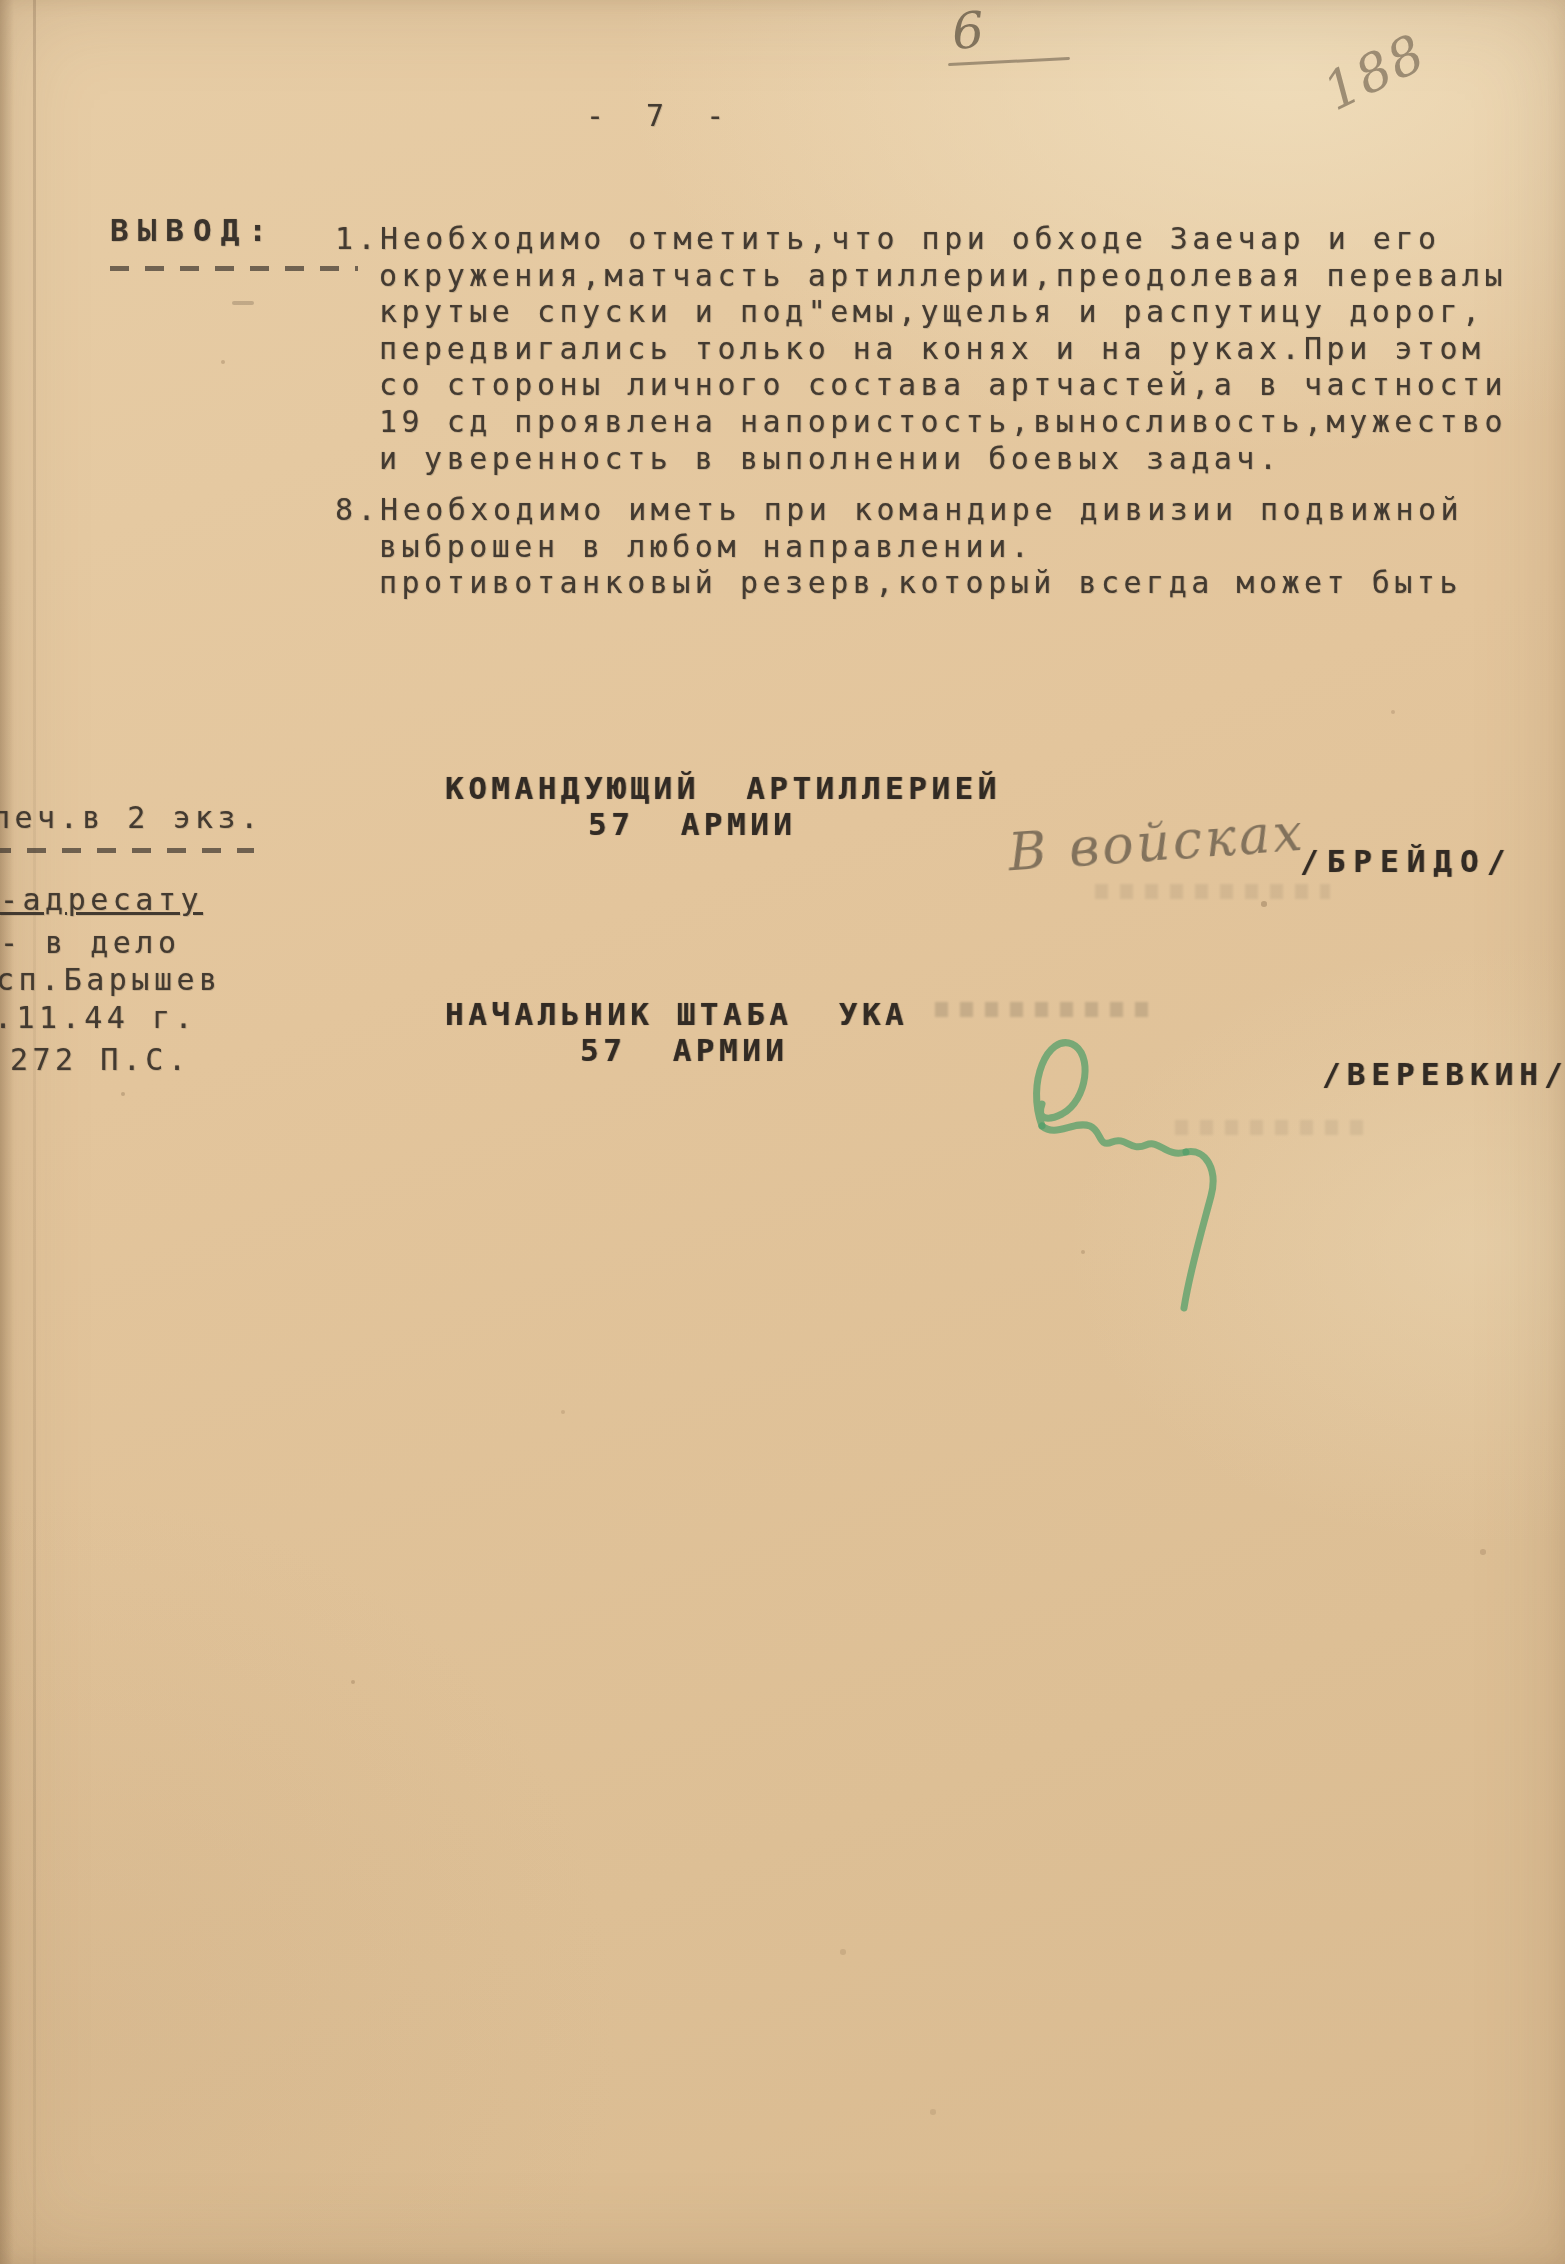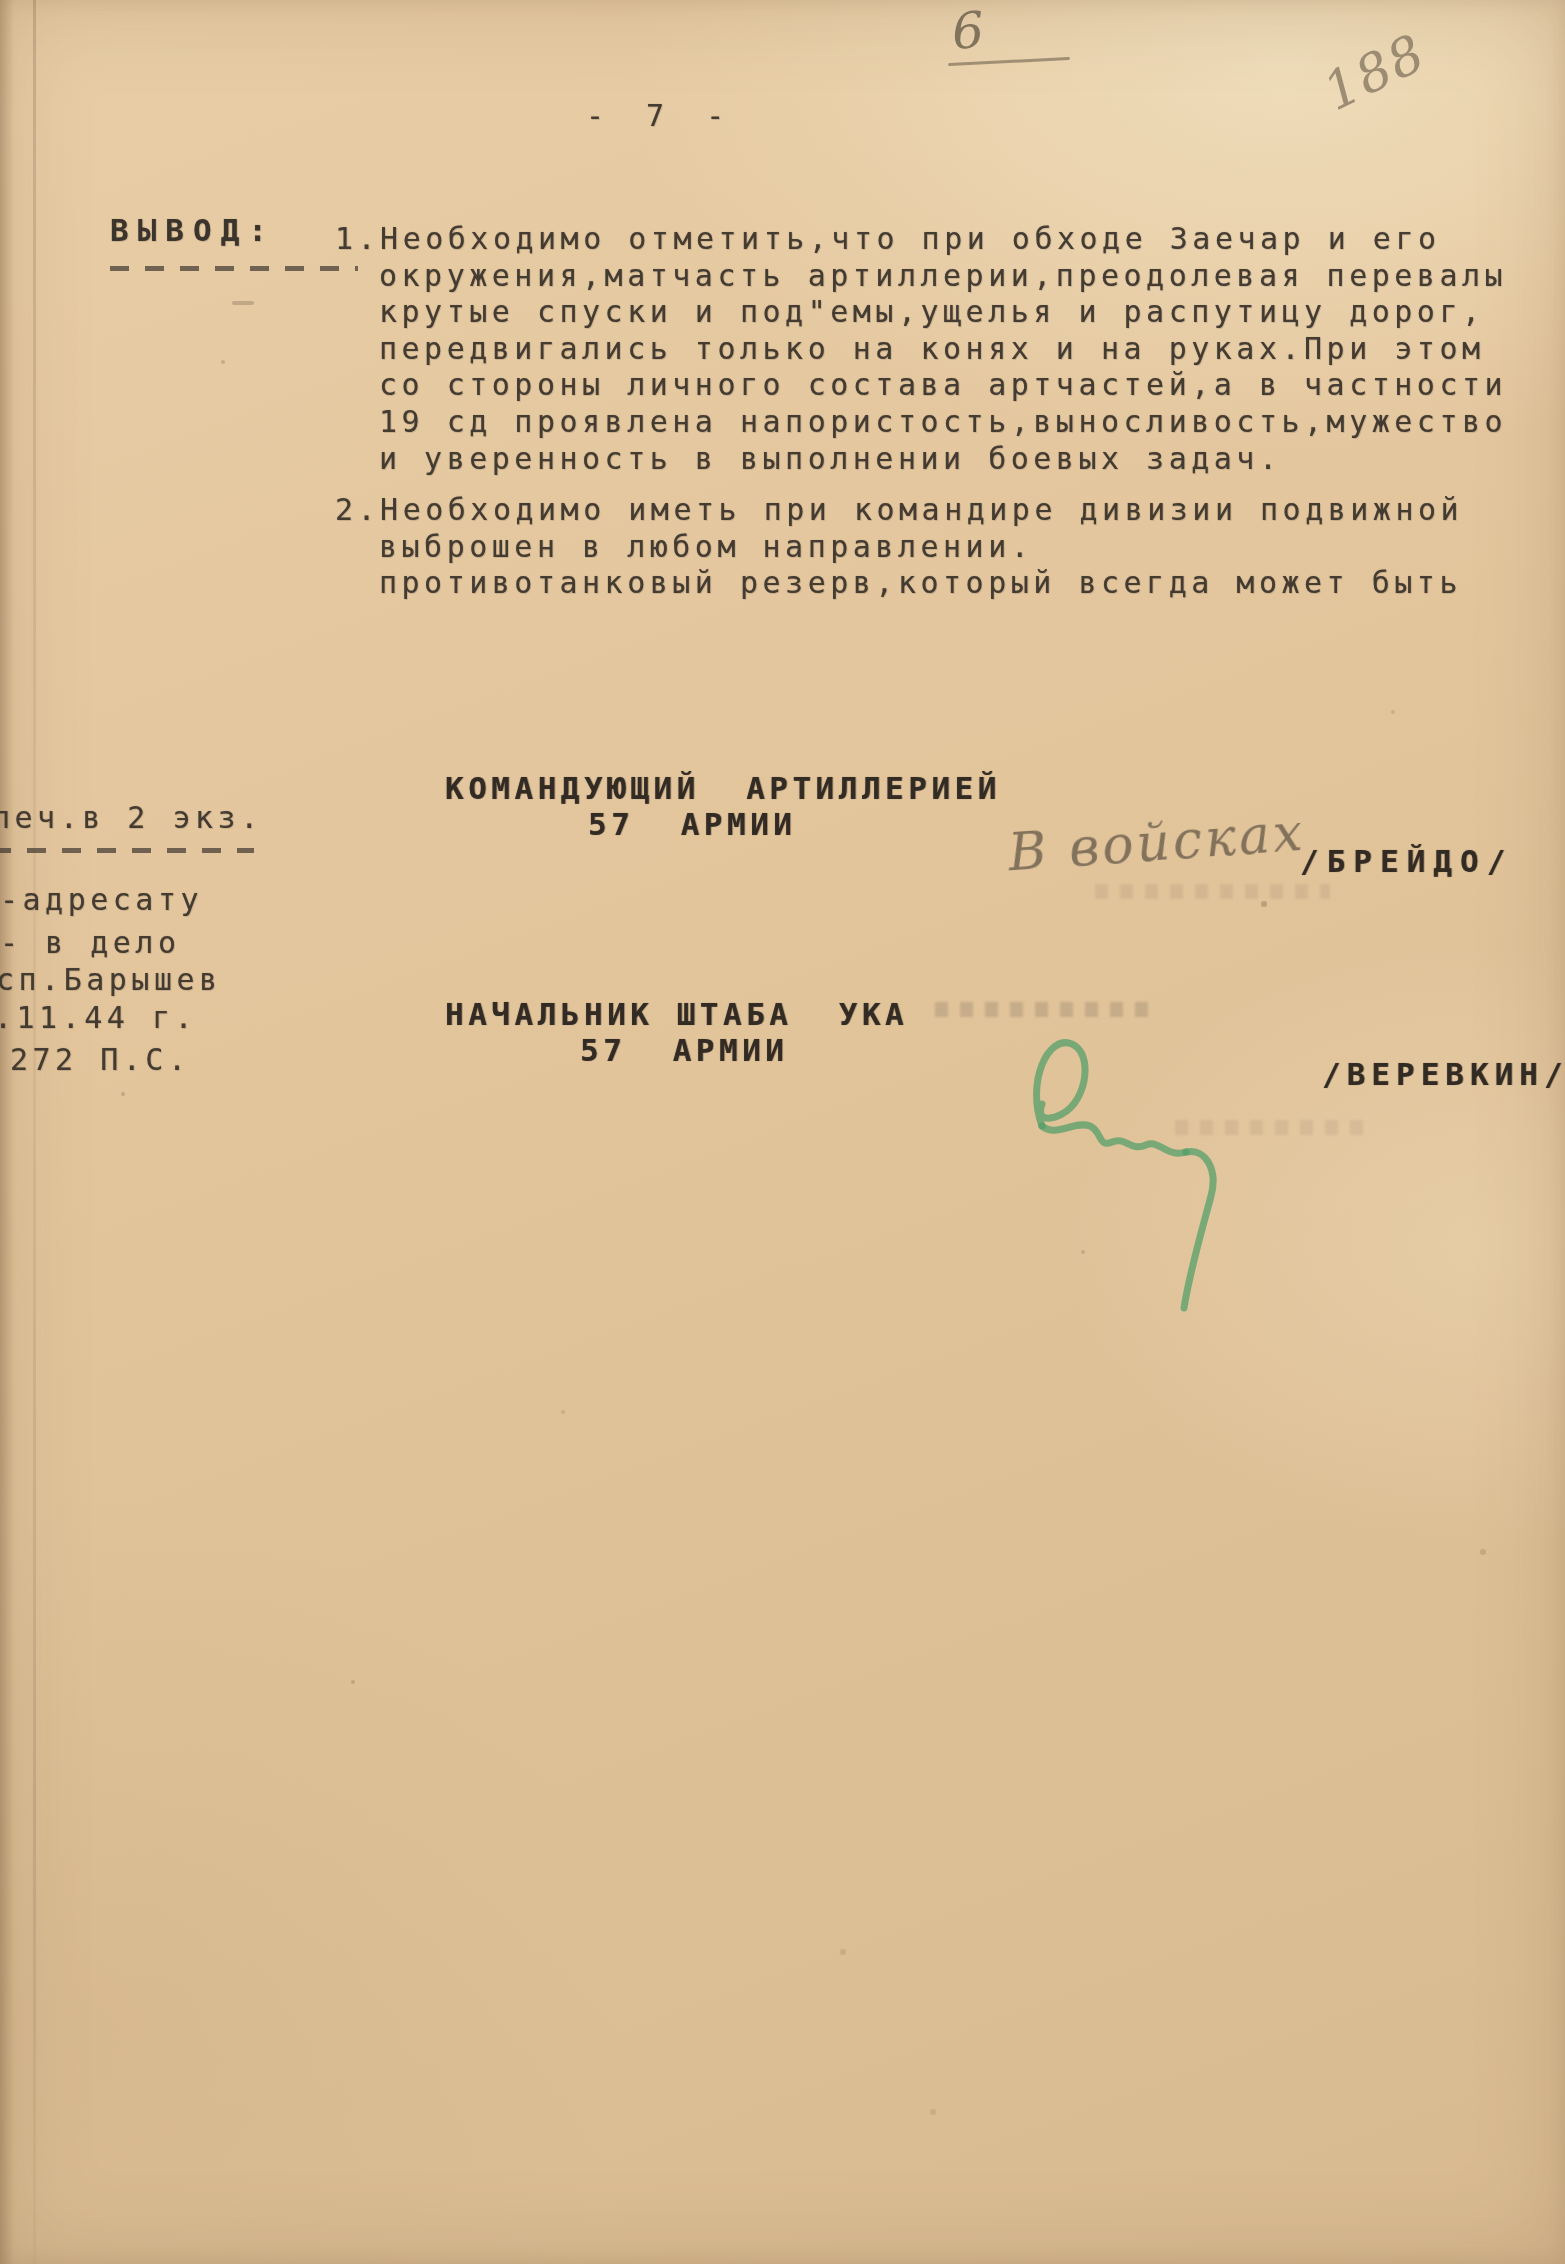--- a/index.html
+++ b/index.html
@@ -81,25 +81,25 @@
   <div class="hw hw-188" style="left:1322px;top:42px;">188</div>
 
   <div class="t" style="left:586px;top:98px;letter-spacing:12px;">- 7 -</div>
 
   <div class="t heading" style="left:110px;top:212px;font-size:31px;">ВЫВОД:</div>
   <div class="dashes" style="left:110px;top:266px;width:248px;"></div>
   <div class="pencil-mark" style="left:232px;top:301px;width:22px;height:4px;"></div>
 
   <div class="t para" style="left:379px;top:221px;"><div>1.Необходимо отметить,что при обходе Заечар и его</div><div>окружения,матчасть артиллерии,преодолевая перевалы</div><div>крутые спуски и под"емы,ущелья и распутицу дорог,</div><div>передвигались только на конях и на руках.При этом</div><div>со стороны личного состава артчастей,а в частности</div><div>19 сд проявлена напористость,выносливость,мужество</div><div>и уверенность в выполнении боевых задач.</div></div>
 
-  <div class="t para" style="left:379px;top:492px;"><div>2.Необходимо иметь при командире дивизии подвижной</div><div>выброшен в любом направлении.</div><div>противотанковый резерв,который всегда может быть</div></div>
+  <div class="t para" style="left:379px;top:492px;"><div>8.Необходимо иметь при командире дивизии подвижной</div><div>выброшен в любом направлении.</div><div>противотанковый резерв,который всегда может быть</div></div>
 
   <div class="t" style="left:-8px;top:800px;">печ.в 2 экз.</div>
   <div class="dashes" style="left:-8px;top:848px;width:262px;"></div>
-  <div class="t" style="left:0px;top:882px;">-адресату</div>
+  <div class="t" style="left:0px;top:882px;text-decoration:underline;">-адресату</div>
   <div class="t" style="left:0px;top:925px;">- в дело</div>
   <div class="t" style="left:-4px;top:962px;">сп.Барышев</div>
   <div class="t" style="left:-6px;top:1000px;">.11.44 г.</div>
   <div class="t" style="left:10px;top:1042px;">272 П.С.</div>
 
   <div class="t stamp" style="left:445px;top:770px;">КОМАНДУЮЩИЙ  АРТИЛЛЕРИЕЙ</div>
   <div class="t stamp" style="left:588px;top:806px;">57  АРМИИ</div>
   <div class="hw hw-pencil-words" style="left:1008px;top:812px;">В войсках</div>
   <div class="t stamp" style="left:1300px;top:843px;letter-spacing:8px;text-align:center;">/БРЕЙДО/</div>
   <div class="smudge" style="left:1095px;top:884px;width:235px;opacity:.55;"></div>

